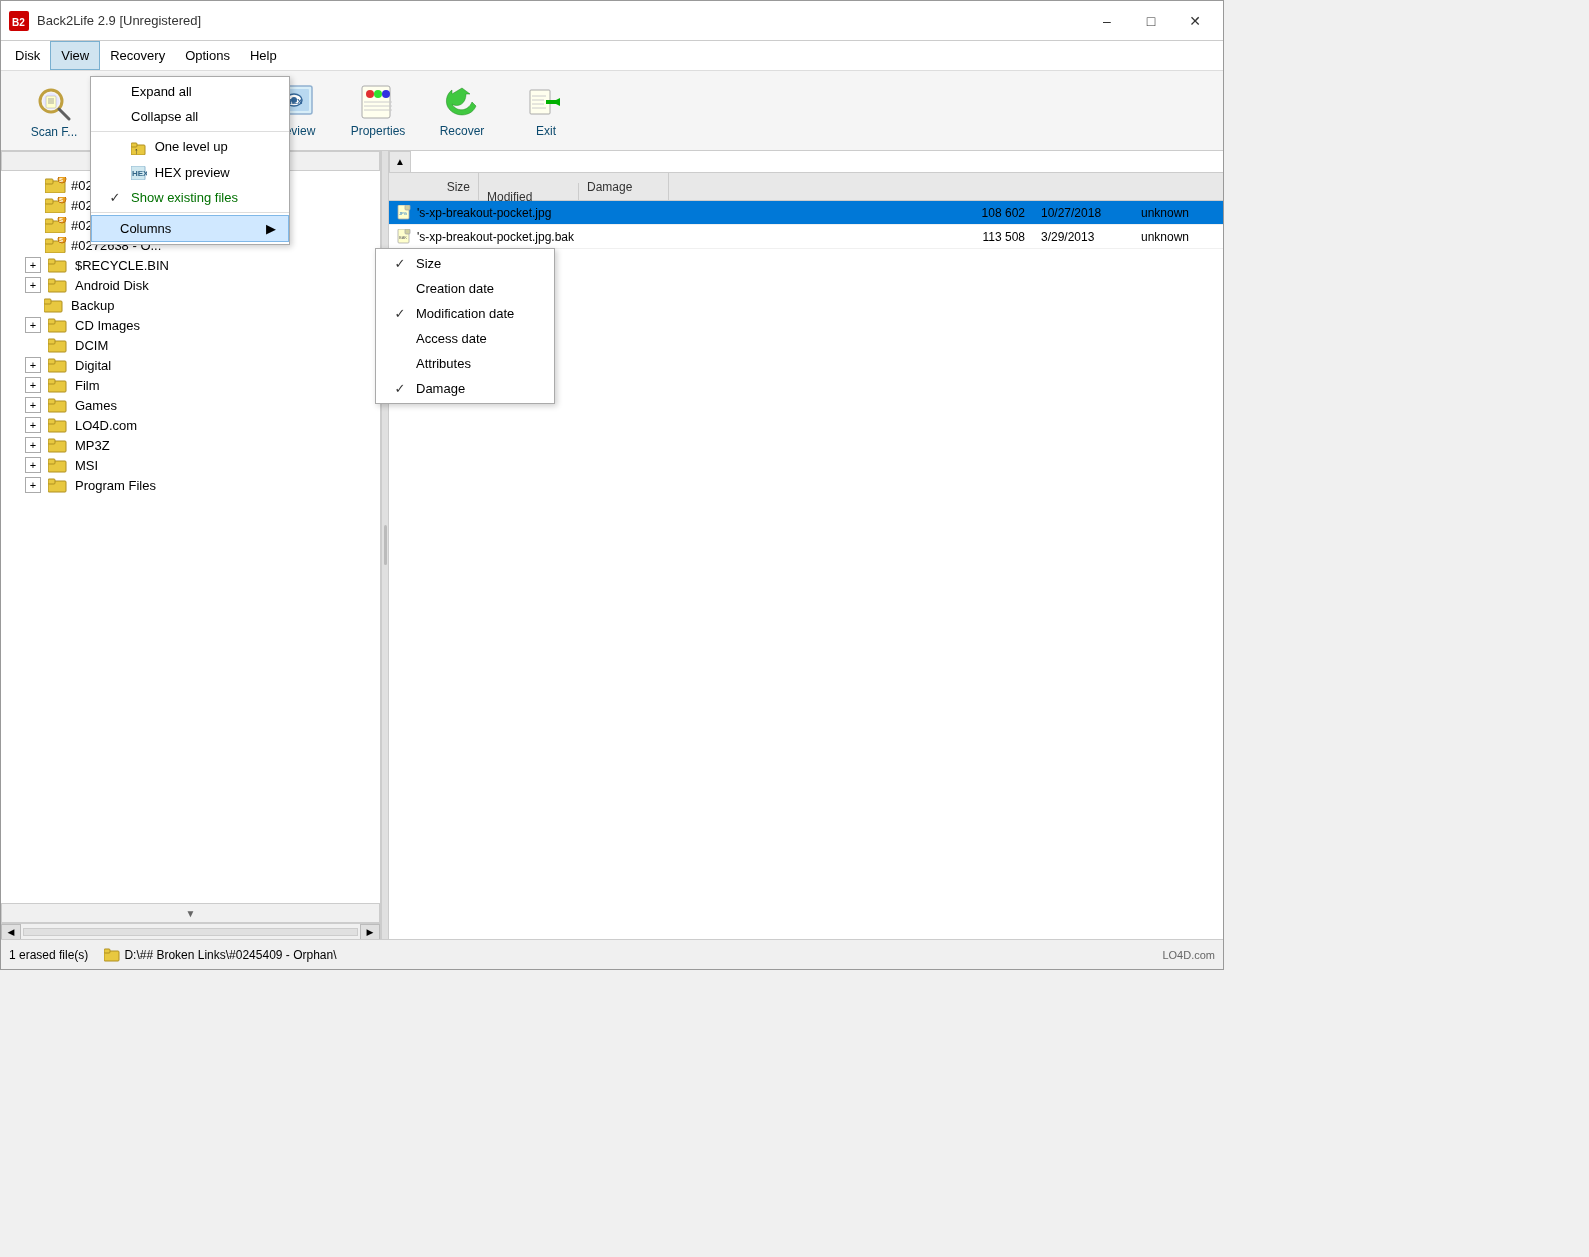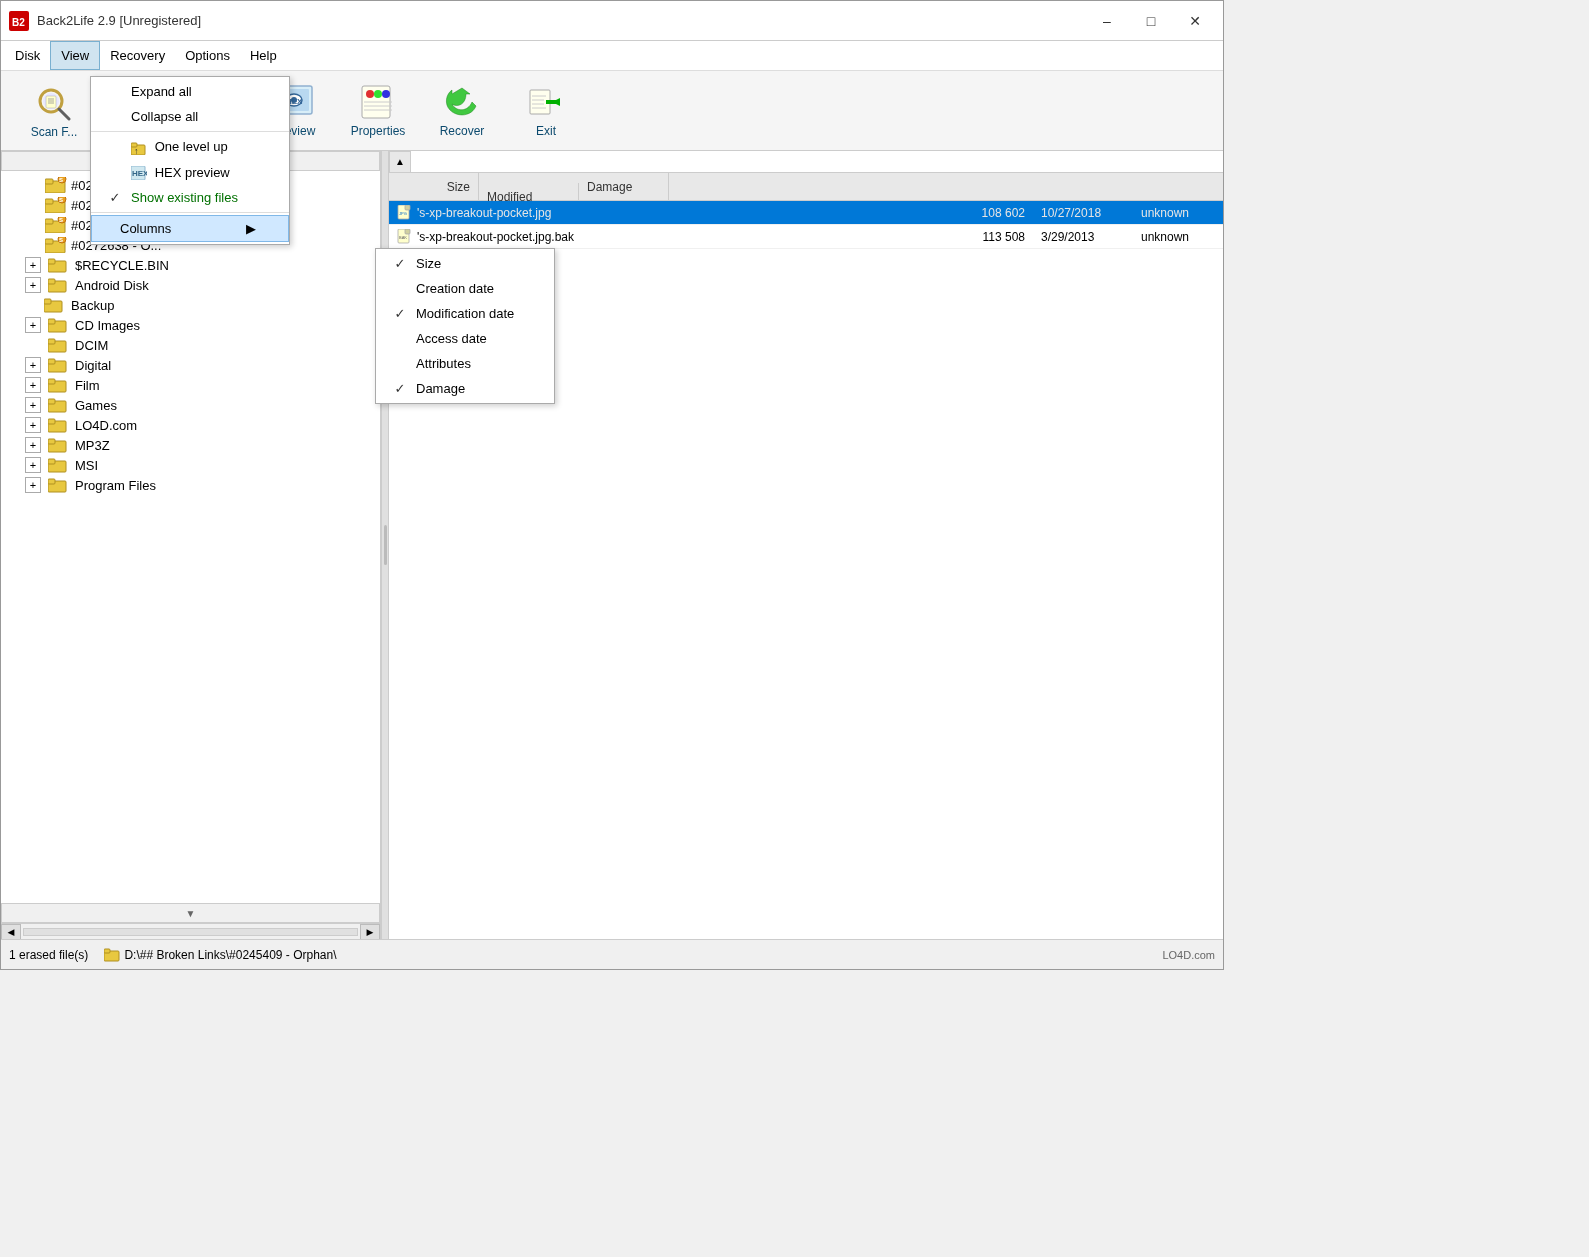--- a/index.html
+++ b/index.html
@@ -210,21 +210,21 @@
       overflow-y: auto;
       background: #fff;
     }
     .file-row {
       display: flex;
       align-items: center;
       height: 24px;
       cursor: pointer;
       border-bottom: 1px solid #f0f0f0;
     }
-    .file-row.selected { background: #0078d7; color: #e5e5e5; }
+    .file-row.selected { background: #0078d7; color: #000000; }
     .file-cell {
       padding: 2px 8px;
       font-size: 12px;
       overflow: hidden;
       text-overflow: ellipsis;
       white-space: nowrap;
     }
     .file-cell.filename { flex: 1; display: flex; align-items: center; gap: 4px; }
     .file-cell.size { width: 90px; text-align: right; }
     .file-cell.modified { width: 100px; }
@@ -313,21 +313,21 @@
       text-align: center;
       color: #333;
       font-size: 13px;
     }
     .dropdown-item.green-text { color: #007000; font-weight: 500; }
     
     .columns-item {
       display: flex;
       align-items: center;
       justify-content: space-between;
-      padding: 5px 32px 5px 8px;
+      padding: 5px 12px 5px 8px;
       cursor: pointer;
       background: #d0e8ff;
       border: 1px solid #80b8e8;
     }
     .columns-submenu-panel {
       position: absolute;
       top: 248px;
       left: 375px;
       background: #fff;
       border: 1px solid #aaa;

